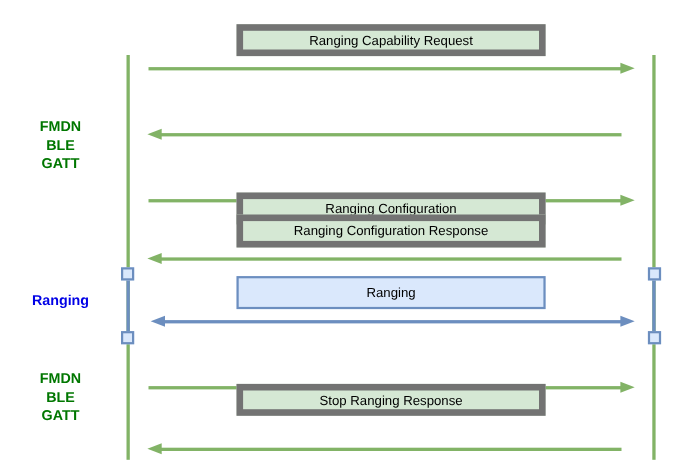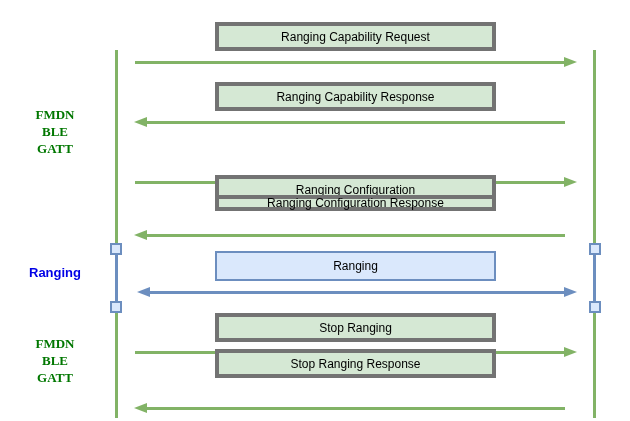--- a/index.html
+++ b/index.html
@@ -16,21 +16,21 @@
     position:absolute;width:12px;height:12px;box-sizing:border-box;
     background:#dae8fc;border:2px solid #6c8ebf;z-index:3;
   }
   .act-connector{position:absolute;width:3px;top:254px;height:48px;background:#6c8ebf;z-index:2;}
   
   .msg-box{
     position:absolute;left:215px;width:281px;height:29px;box-sizing:border-box;
     display:flex;align-items:center;justify-content:center;
     font-size:12px;color:#000000;z-index:2;
   }
-  .msg-box.green{background:#d5e8d4;border:4px solid #737373;}
+  .msg-box.green{background:#d5e8d4;border:6px solid #737373;}
   .msg-box.blue{background:#dae8fc;border:2px solid #6c8ebf;}
   
   .arrow{position:absolute;height:10px;z-index:1;}
   .arrow .shaft{position:absolute;top:4px;height:3px;}
   .arrow.green .shaft{background:#82b366;}
   .arrow.blue .shaft{background:#6c8ebf;}
   .head{position:absolute;top:0;width:0;height:0;border-top:5px solid transparent;border-bottom:5px solid transparent;}
   .head.hr{right:0;}
   .head.hl{left:0;}
   .arrow.green .head.hr{border-left:13px solid #82b366;}
@@ -41,21 +41,21 @@
   .arrow.dir-right .shaft{left:0;right:11px;}
   .arrow.dir-left{left:134px;width:431px;}
   .arrow.dir-left .shaft{left:11px;right:0;}
   .arrow.dir-both{left:137px;width:440px;}
   .arrow.dir-both .shaft{left:11px;right:11px;}
   
   .phase-label{
     position:absolute;left:20px;width:70px;text-align:center;
     font-weight:bold;font-size:13px;line-height:17px;
   }
-  .phase-label.green{color:#007700;font-family:Liberation Serif, serif;}
+  .phase-label.green{color:#007700;}
   .phase-label.blue{color:#0000e6;line-height:15px;}
 </style>
 </head>
 <body>
 
 <div class="canvas">
 
   <div class="lifeline left"></div>
   <div class="lifeline right"></div>
 
@@ -82,56 +82,50 @@
   </div>
 
   <div class="msg-box green" style="top:22px;">
     <span>Ranging Capability Request</span>
   </div>
   <div class="arrow green dir-right" style="top:57px;">
     <div class="shaft"></div>
     <div class="head hr"></div>
   </div>
 
-  <div class="msg-box green" style="top:82px;">
-    <span>Ranging Capability Response</span>
-  </div>
   <div class="arrow green dir-left" style="top:117px;">
     <div class="head hl"></div>
     <div class="shaft"></div>
   </div>
 
   <div class="msg-box green" style="top:143px;margin-top:32px;">
     <span>Ranging Configuration</span>
   </div>
   <div class="arrow green dir-right" style="top:177px;">
     <div class="shaft"></div>
     <div class="head hr"></div>
   </div>
 
-  <div class="msg-box green" style="top:195px;height:16px;">
+  <div class="msg-box green" style="top:195px;height:30px;">
     <span>Ranging Configuration Response</span>
   </div>
   <div class="arrow green dir-left" style="top:230px;">
     <div class="head hl"></div>
     <div class="shaft"></div>
   </div>
 
   <div class="msg-box blue" style="top:251px;height:30px;">
     <span>Ranging</span>
   </div>
   <div class="arrow blue dir-both" style="top:287px;">
     <div class="head hl"></div>
     <div class="shaft"></div>
     <div class="head hr"></div>
   </div>
 
-  <div class="msg-box green" style="top:313px;">
-    <span>Stop Ranging</span>
-  </div>
   <div class="arrow green dir-right" style="top:347px;">
     <div class="shaft"></div>
     <div class="head hr"></div>
   </div>
 
   <div class="msg-box green" style="top:349px;">
     <span>Stop Ranging Response</span>
   </div>
   <div class="arrow green dir-left" style="top:403px;">
     <div class="head hl"></div>

